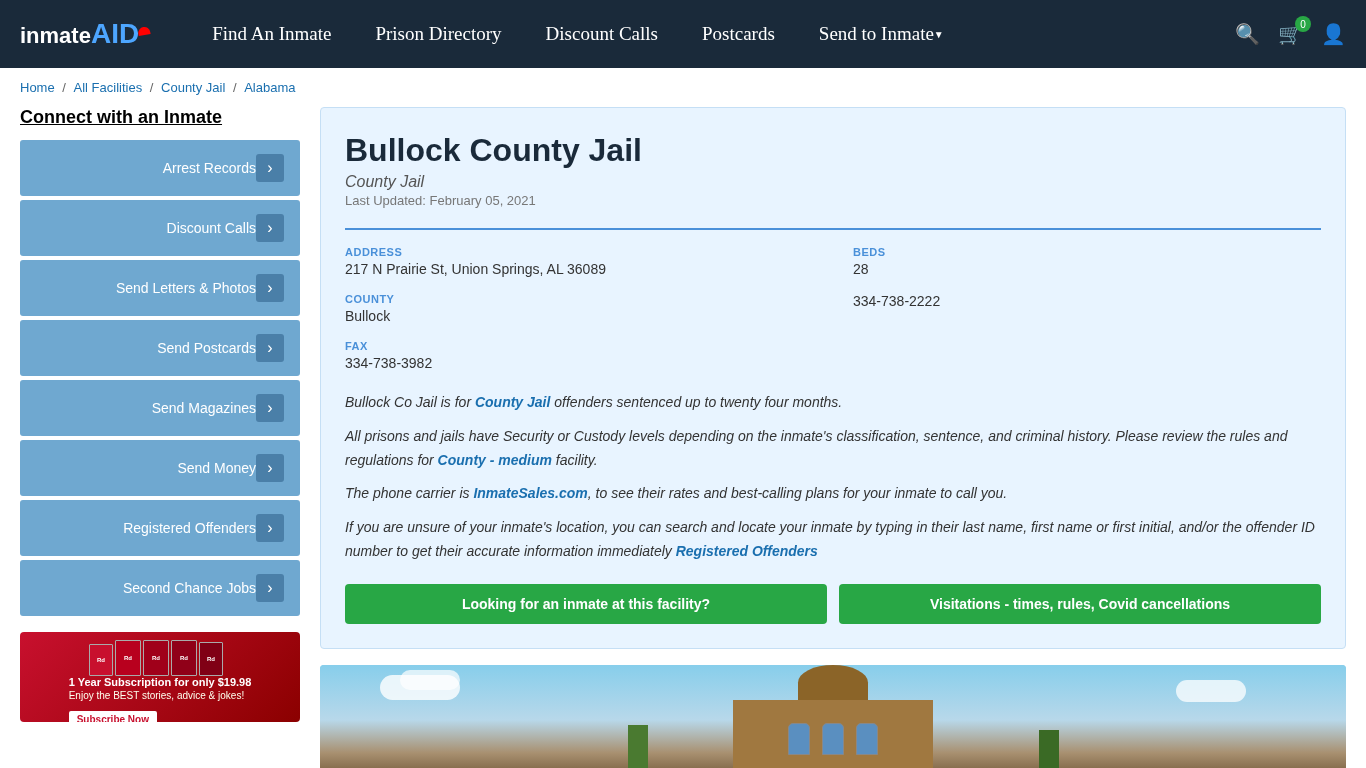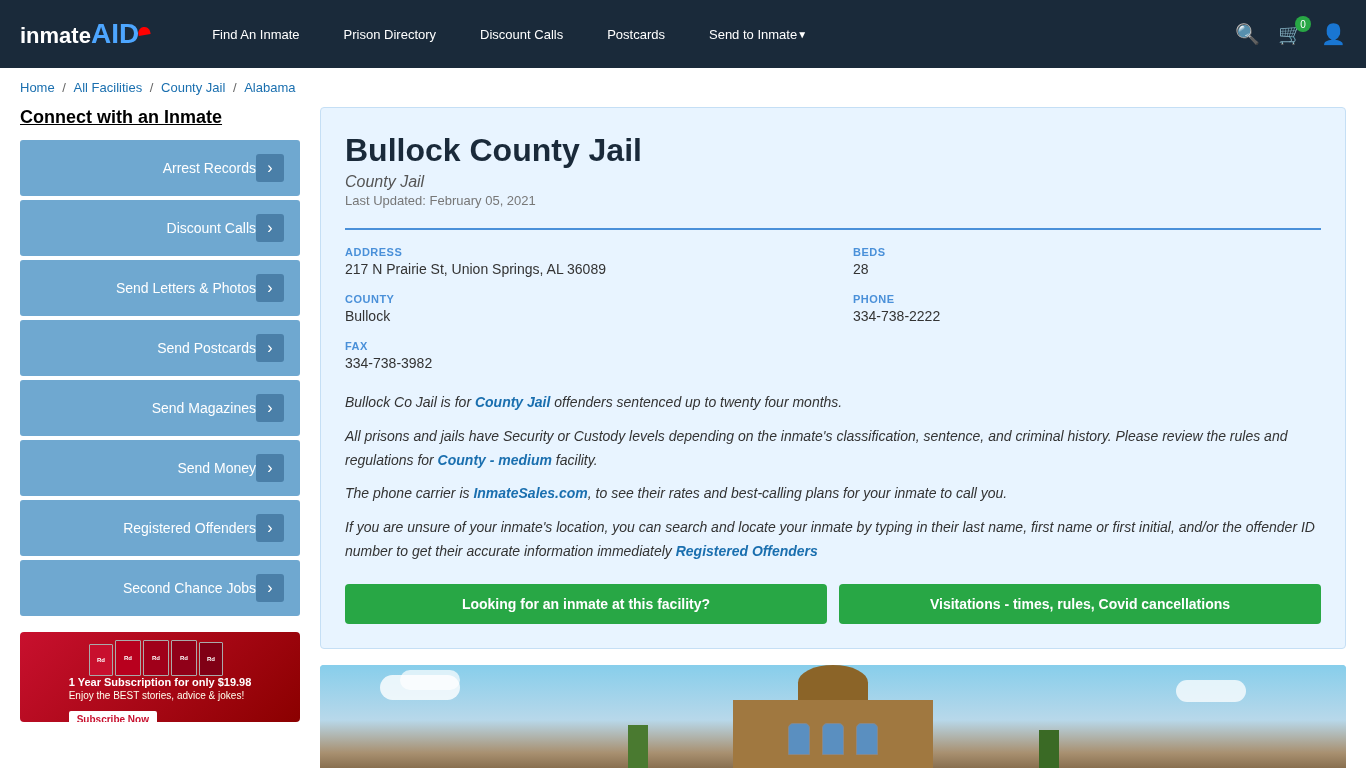--- a/index.html
+++ b/index.html
@@ -22,26 +22,27 @@
     .nav-links {
       display: flex;
       align-items: center;
       flex: 1;
       gap: 0;
     }
     .nav-link {
       color: #fff;
       text-decoration: none;
       padding: 0 22px;
-      font-size: 13px;
+      font-size: 19px;
       height: 60px;
       display: flex;
       align-items: center;
       cursor: pointer;
       white-space: nowrap;
+      font-family: Liberation Serif, serif;
     }
     .nav-icons {
       display: flex;
       align-items: center;
       gap: 18px;
       margin-left: auto;
     }
     .nav-icon {
       color: #fff;
       font-size: 20px;
@@ -356,21 +357,20 @@
         </div>
         <div>
           <div class="detail-label">BEDS</div>
           <div class="detail-value">28</div>
         </div>
         <div>
           <div class="detail-label">COUNTY</div>
           <div class="detail-value">Bullock</div>
         </div>
         <div>
-          <div class="detail-label">PHONE</div>
           <div class="detail-value">334-738-2222</div>
         </div>
         <div>
           <div class="detail-label">FAX</div>
           <div class="detail-value">334-738-3982</div>
         </div>
       </div>
 
       <div class="facility-description">
         <p>Bullock Co Jail is for <a href="#">County Jail</a> offenders sentenced up to twenty four months.</p>

